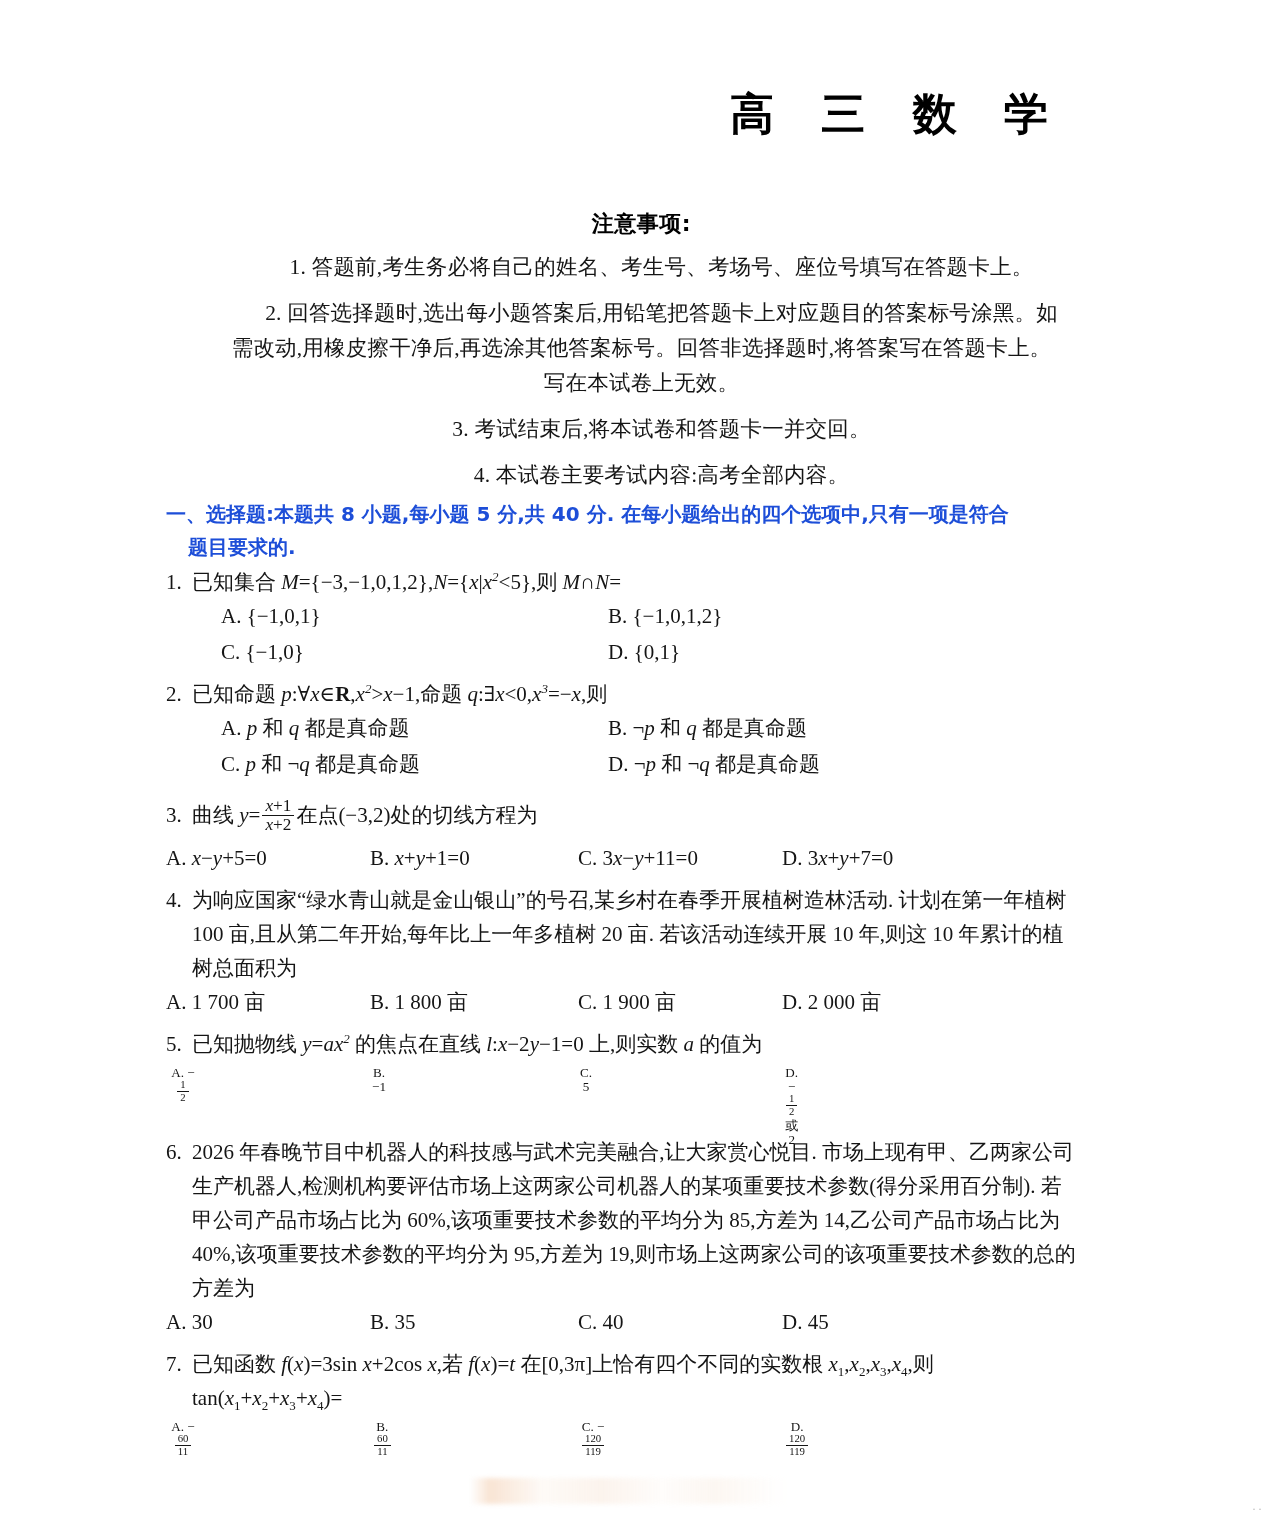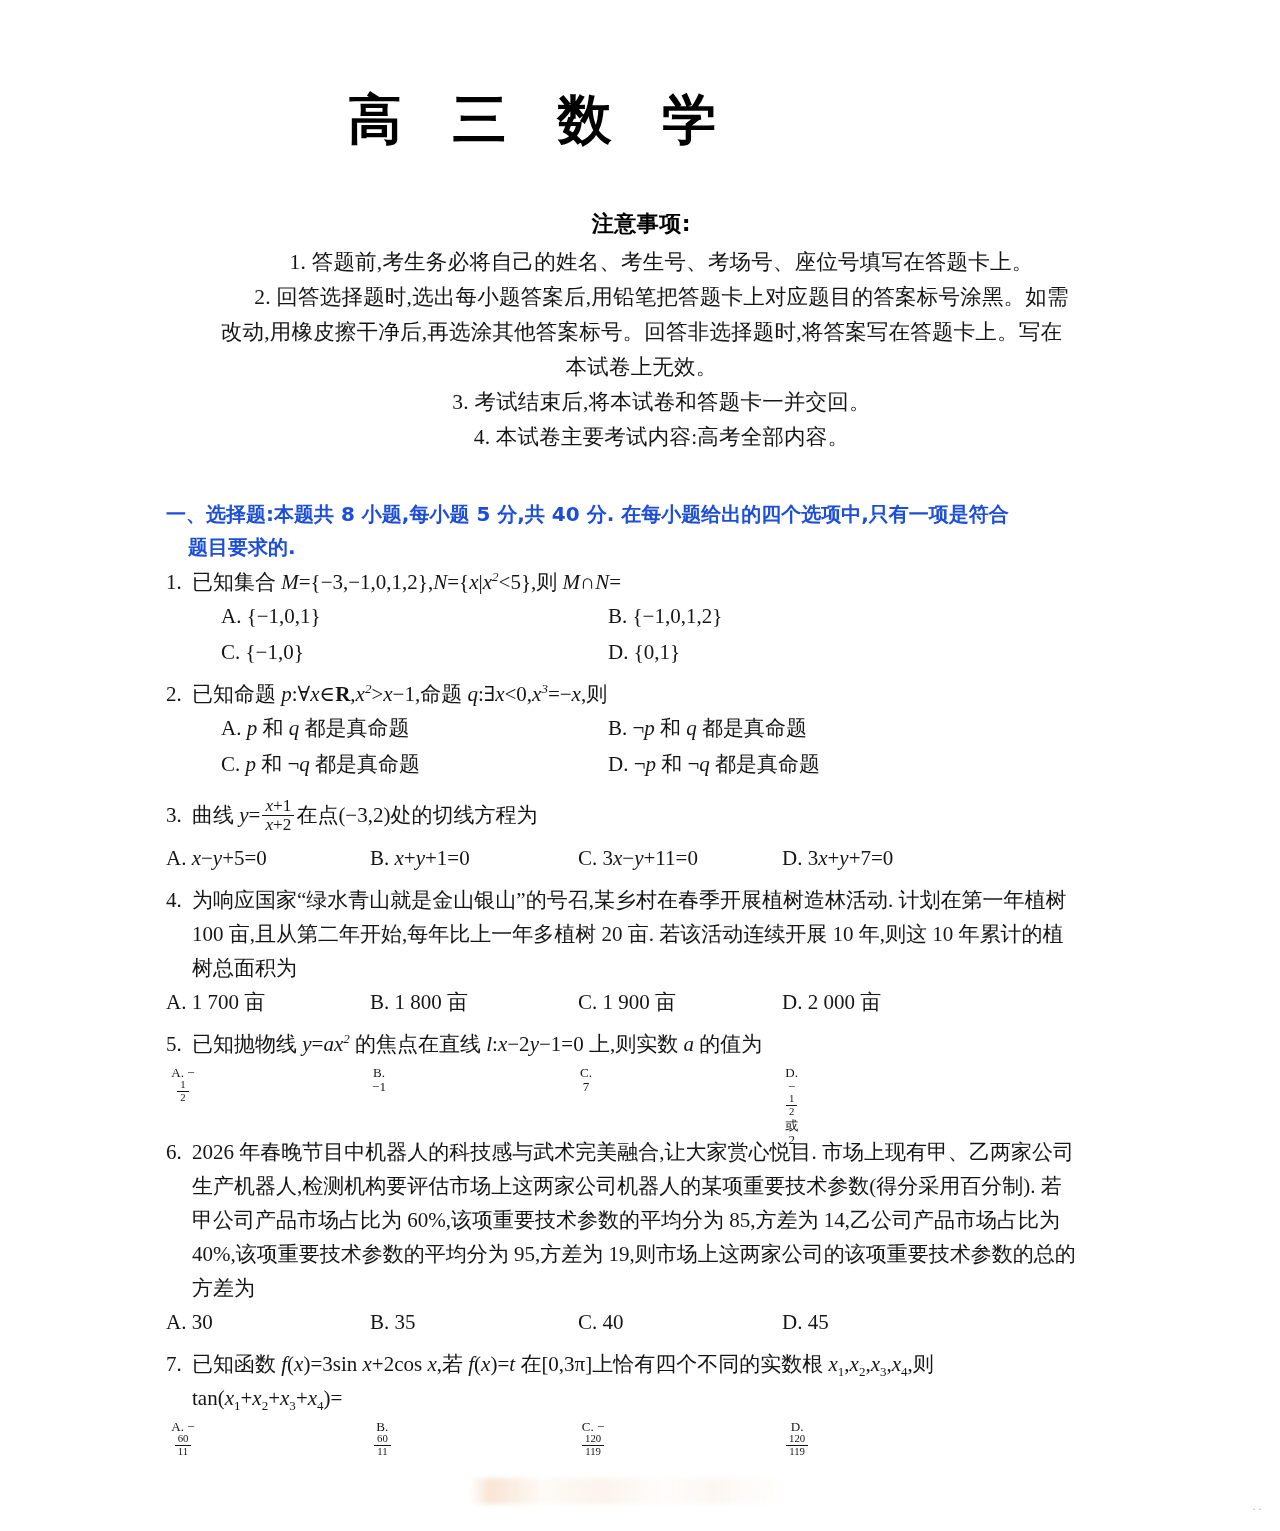--- a/index.html
+++ b/index.html
@@ -22,24 +22,24 @@
     height: 1531px;
     background: #fff;
   }
 
   
   .doc-title {
     position: absolute;
     top: 88px;
     left: 0;
     width: 1064px;
-    text-align: center;
+    text-align: right;
     font-family: "DejaVu Sans", "Liberation Sans", sans-serif;
     font-weight: 700;
-    font-size: 54px;
+    font-size: 44px;
     letter-spacing: 16px;
     text-indent: 16px;
     color: #000;
     line-height: 1.2;
   }
 
   
   .notice {
     position: absolute;
     top: 209px;
@@ -52,21 +52,21 @@
     font-weight: 700;
     font-size: 22px;
     color: #000;
     margin: 0 0 6px 0;
     letter-spacing: 0.5px;
   }
   .notice-item {
     font-size: 21.5px;
     line-height: 35px;
     text-indent: 40px;
-    margin: 0;
+    margin: 11px;
     letter-spacing: 0.2px;
   }
 
   
   .section-head {
     position: absolute;
     top: 498px;
     left: 166px;
     width: 905px;
     font-family: "DejaVu Sans", "Liberation Sans", sans-serif;
@@ -242,21 +242,21 @@
         <span class="o3">C. 1 900 亩</span>
         <span class="o4">D. 2 000 亩</span>
       </div>
     </div>
 
     <div class="q">
       <div class="qstem"><span class="num">5.</span>已知抛物线 <span class="mi">y</span>=<span class="mi">ax</span><sup class="sp">2</sup> 的焦点在直线 <span class="mi">l</span>:<span class="mi">x</span>−2<span class="mi">y</span>−1=0 上,则实数 <span class="mi">a</span> 的值为</div>
       <div class="opts cols4 frac">
         <span class="o1">A. −<span class="frac"><span class="nu">1</span><span class="de">2</span></span></span>
         <span class="o2">B. −1</span>
-        <span class="o3">C. 7</span>
+        <span class="o3">C. 5</span>
         <span class="o4">D. −<span class="frac"><span class="nu">1</span><span class="de">2</span></span>或 2</span>
       </div>
     </div>
 
     <div class="q">
       <div class="qstem"><span class="num">6.</span>2026 年春晚节目中机器人的科技感与武术完美融合,让大家赏心悦目. 市场上现有甲、乙两家公司生产机器人,检测机构要评估市场上这两家公司机器人的某项重要技术参数(得分采用百分制). 若甲公司产品市场占比为 60%,该项重要技术参数的平均分为 85,方差为 14,乙公司产品市场占比为 40%,该项重要技术参数的平均分为 95,方差为 19,则市场上这两家公司的该项重要技术参数的总的方差为</div>
       <div class="opts cols4">
         <span class="o1">A. 30</span>
         <span class="o2">B. 35</span>
         <span class="o3">C. 40</span>

